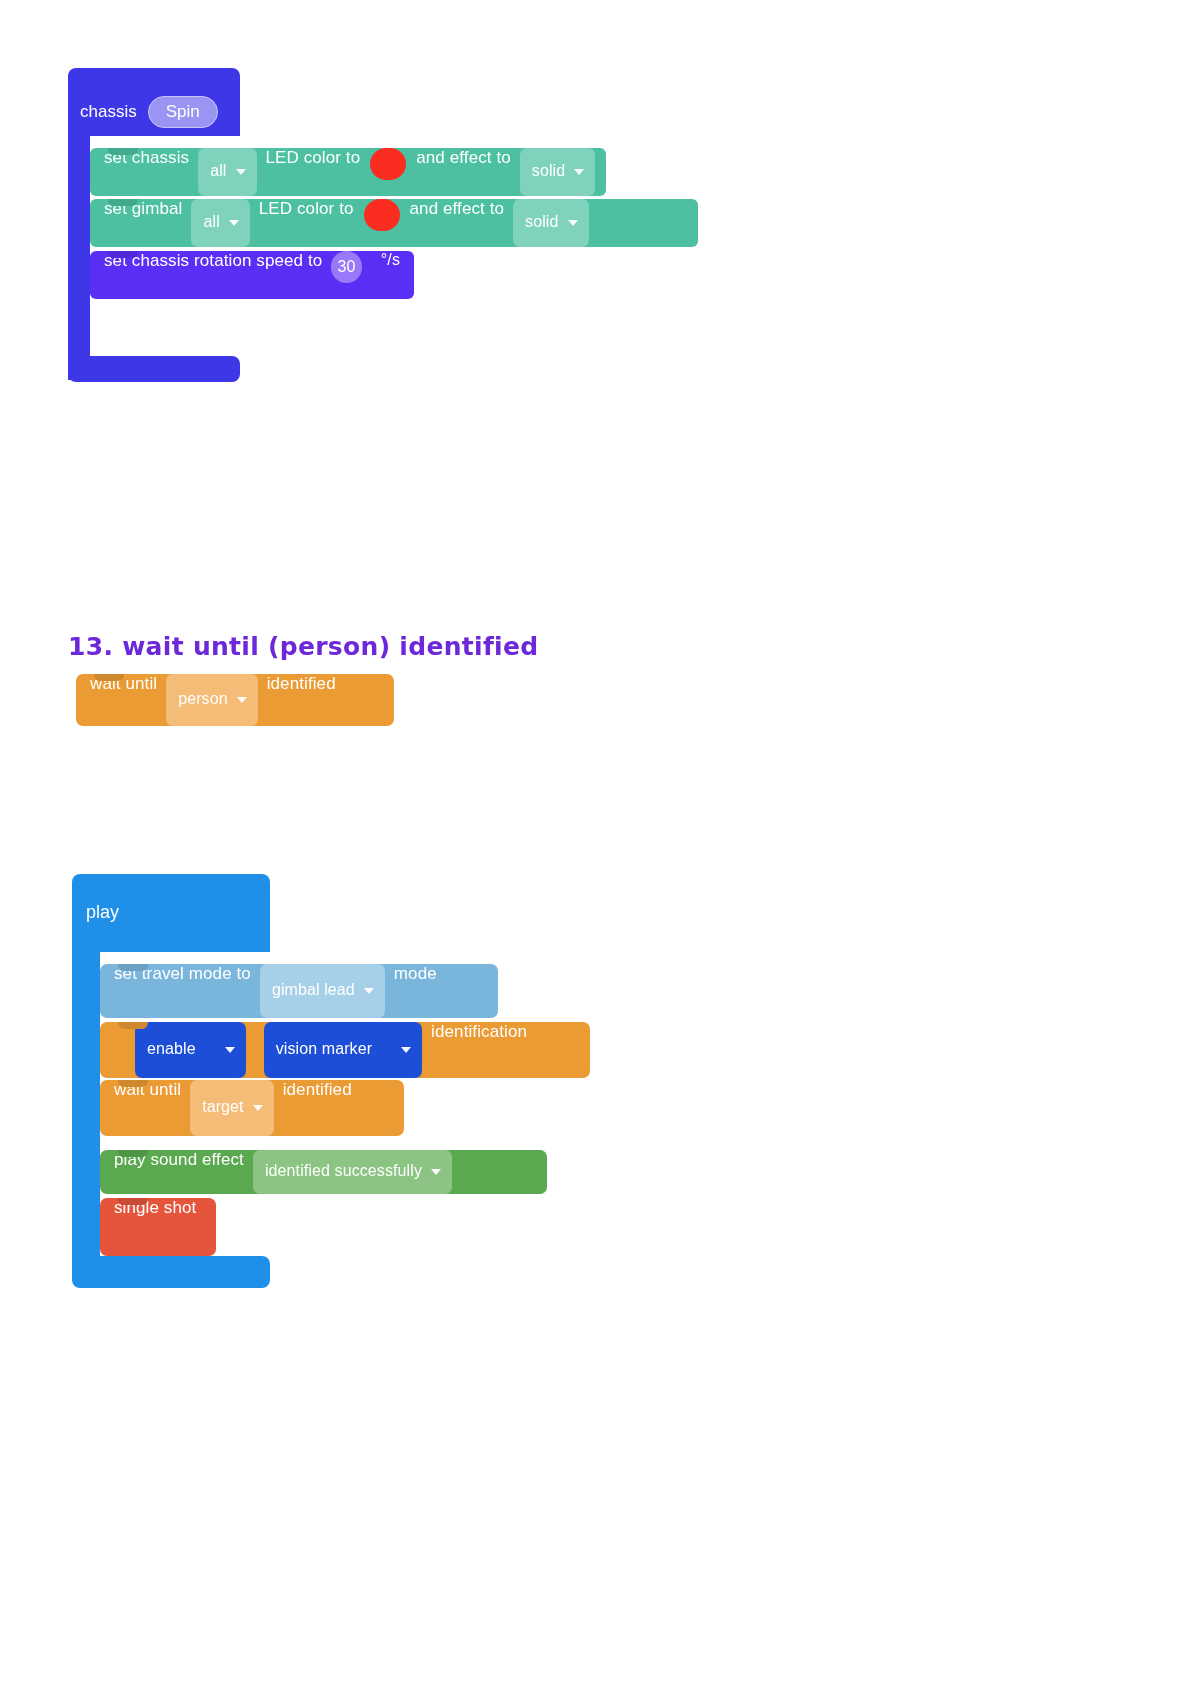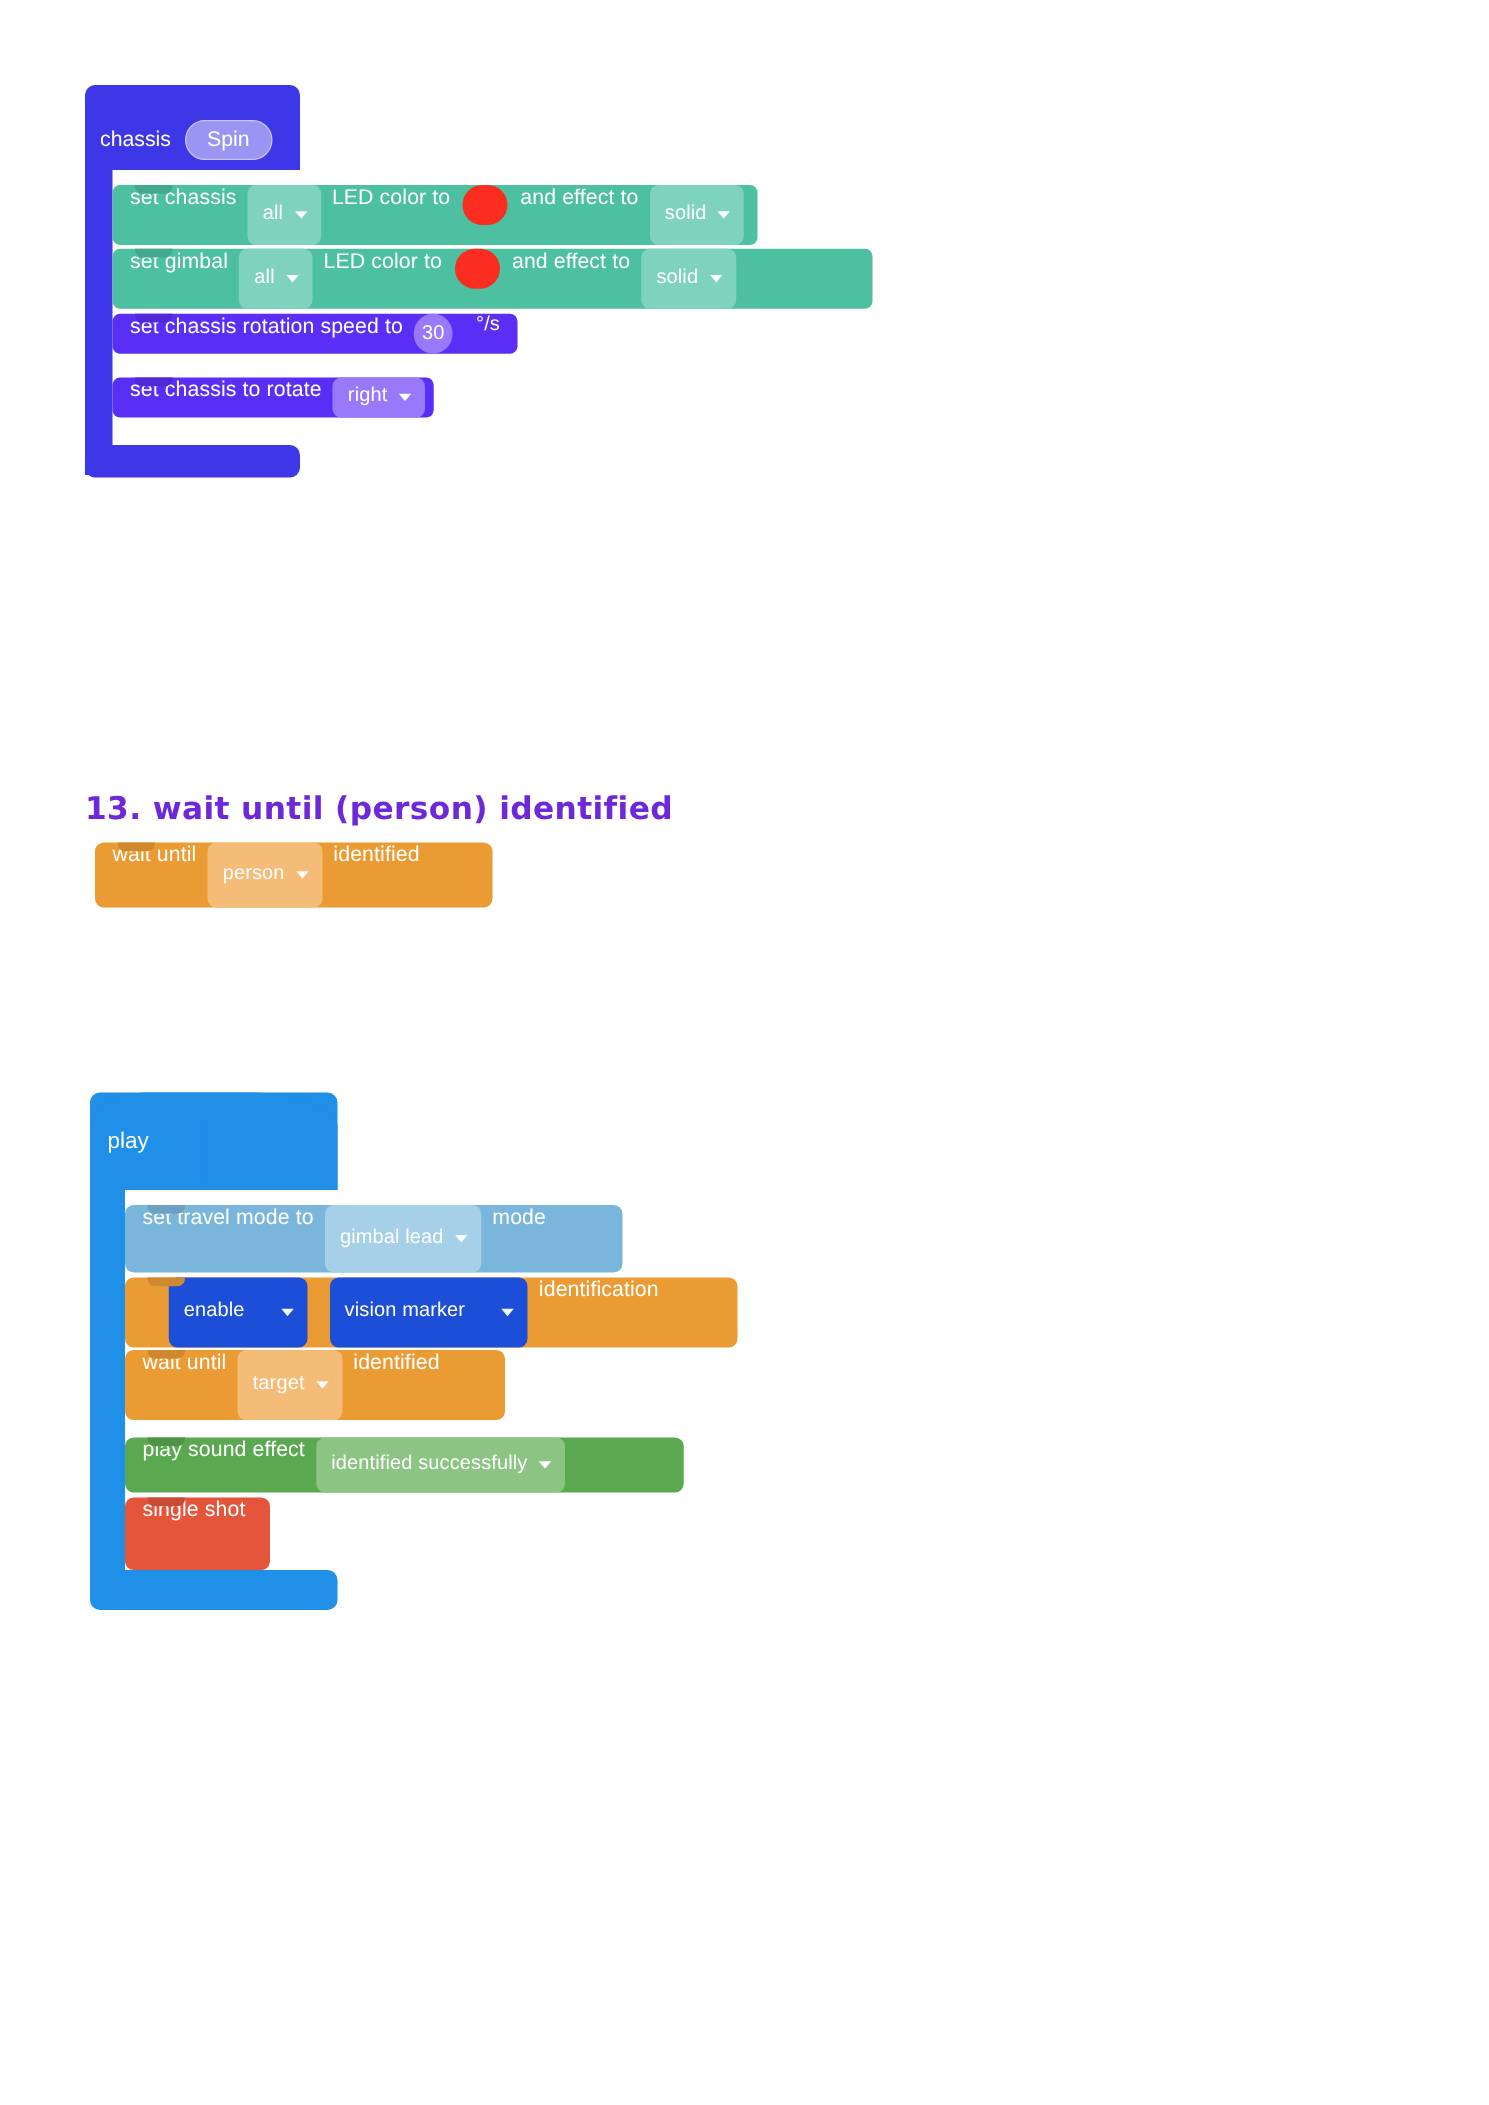--- a/index.html
+++ b/index.html
@@ -141,21 +141,21 @@
     height: 48px;
     border-radius: 6px;
   }
   .led-row .dropdown { background: #7fd3bd; }
   #led-chassis { left: 22px; top: 80px; width: 516px; }
   #led-gimbal  { left: 22px; top: 131px; width: 608px; }
 
   
   .purple-row {
     background: #5b2ef5;
-    height: 32px;
+    height: 48px;
     border-radius: 6px;
   }
   #speed-row  { left: 22px; top: 183px; width: 324px; background: #5b2ef5; }
   #rotate-row { left: 22px; top: 234px; width: 257px; background: #5b2ef5; }
   #speed-row .round-field { background: #9a78fa; width: 42px; height: 32px; }
   #rotate-row .dropdown { background: #9a78fa; }
   .unit-label { margin-left: 10px; font-size: 16px; }
 
   
   #heading-13 {
@@ -289,27 +289,20 @@
       <span class="caret"></span>
     </span>
   </div>
 
   <div class="block stack-block purple-row notch-top" id="speed-row">
     <span class="label">set chassis rotation speed to</span>
     <span class="round-field">30</span>
     <span class="label unit-label">°/s</span>
   </div>
 
-  <div class="block stack-block purple-row notch-top" id="rotate-row">
-    <span class="label">set chassis to rotate</span>
-    <span class="dropdown">
-      <span>right</span>
-      <span class="caret"></span>
-    </span>
-  </div>
 </div>
 
 <div id="heading-13">13. wait until (person) identified</div>
 
 <div class="block stack-block notch-top" id="wait-person">
   <span class="label">wait until</span>
   <span class="dropdown">
     <span>person</span>
     <span class="caret"></span>
   </span>

